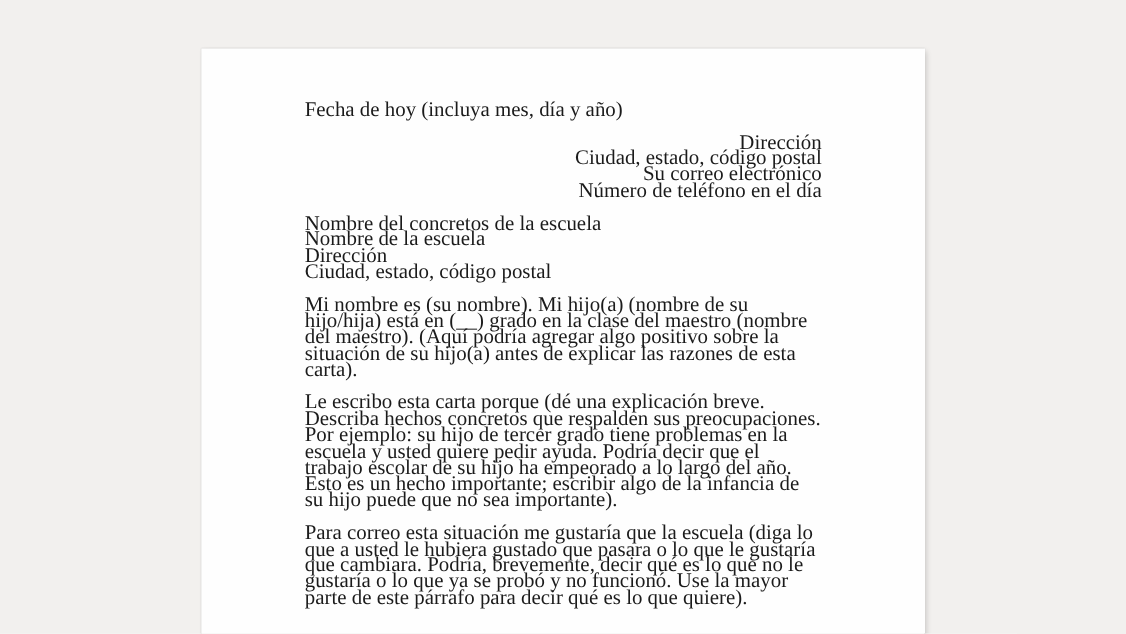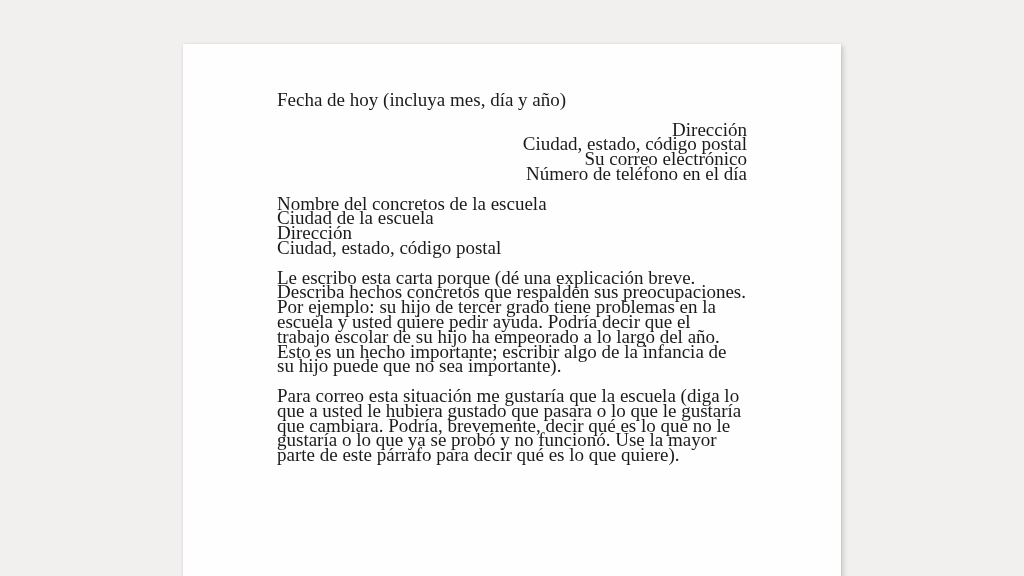--- a/index.html
+++ b/index.html
@@ -55,27 +55,28 @@
 
       <div class="block sender">
         <div>Dirección</div>
         <div>Ciudad, estado, código postal</div>
         <div>Su correo electrónico</div>
         <div>Número de teléfono en el día</div>
       </div>
 
       <div class="block recipient">
         <div>Nombre del concretos de la escuela</div>
-        <div>Ciudad de la escuela</div>
+        <div>Nombre de la escuela</div>
         <div>Dirección</div>
         <div>Ciudad, estado, código postal</div>
       </div>
 
 
 
+      <p>Mi nombre es (su nombre). Mi hijo(a) (nombre de su hijo/hija) está en (__) grado en la clase del maestro (nombre del maestro). (Aquí podría agregar algo positivo sobre la situación de su hijo(a) antes de explicar las razones de esta carta).</p>
 
       <p>Le escribo esta carta porque (dé una explicación breve. Describa hechos concretos que respalden sus preocupaciones. Por ejemplo: su hijo de tercer grado tiene problemas en la escuela y usted quiere pedir ayuda. Podría decir que el trabajo escolar de su hijo ha empeorado a lo largo del año. Esto es un hecho importante; escribir algo de la infancia de su hijo puede que no sea importante).</p>
 
       <p>Para correo esta situación me gustaría que la escuela (diga lo que a usted le hubiera gustado que pasara o lo que le gustaría que cambiara. Podría, brevemente, decir qué es lo que no le gustaría o lo que ya se probó y no funcionó. Use la mayor parte de este párrafo para decir qué es lo que quiere).</p>
 
     </div>
   </div>
 </div>
 
 </body></html>

